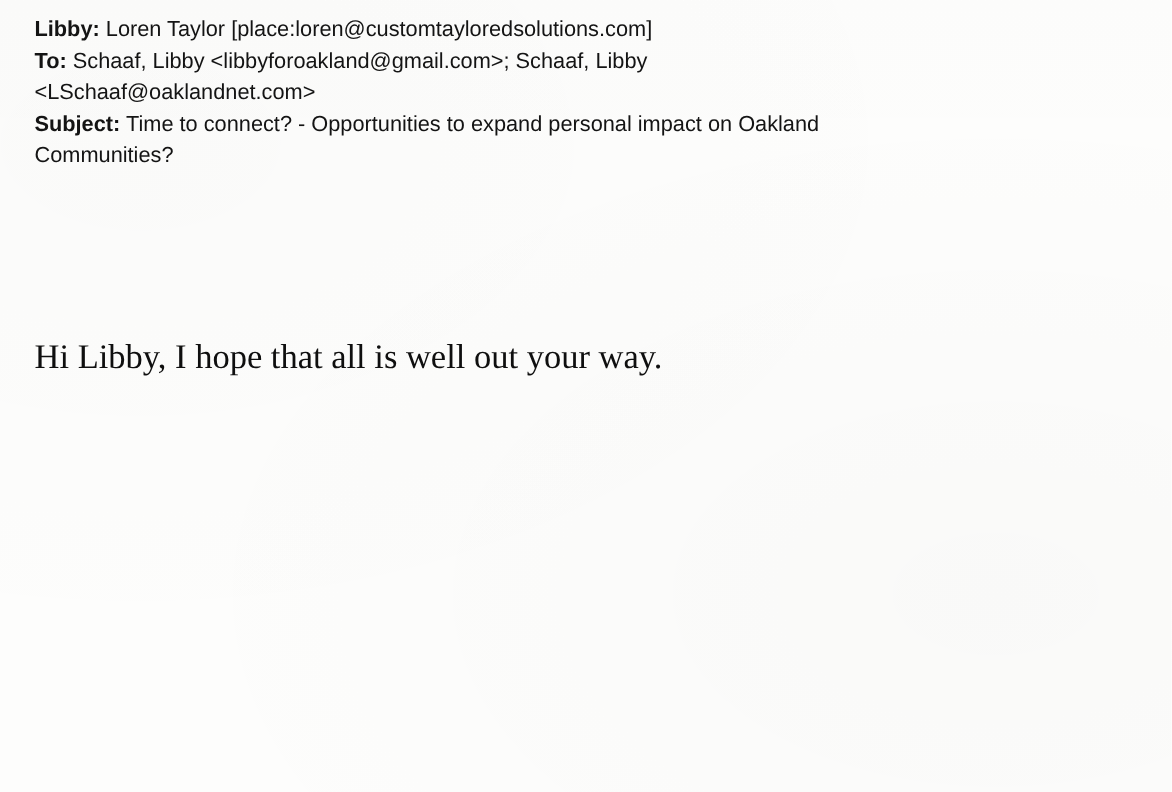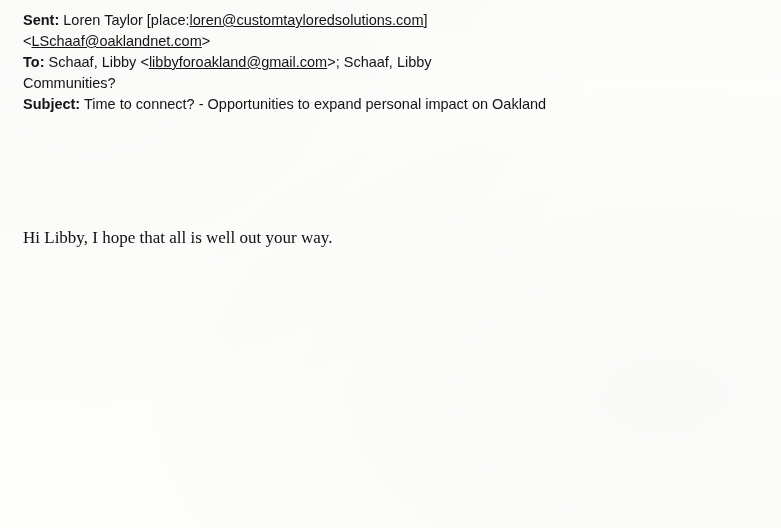--- a/index.html
+++ b/index.html
@@ -47,31 +47,30 @@
   .header-line {
     white-space: nowrap;
   }
   .header-line.wrap {
     white-space: normal;
   }
   .lbl {
     font-weight: bold;
   }
   .lnk {
-    text-decoration: underline;
     text-align: center;
   }
 
   .body-block {
     position: absolute;
     left: 23px;
     top: 225px;
     width: 715px;
     font-family: "Liberation Serif", serif;
-    font-size: 17px;
+    font-size: 23px;
     line-height: 26px;
     color: #0f0f0f;
   }
   .para {
     margin: 0 0 42px 0;
   }
   .para.last {
     margin-bottom: 0;
   }
   .para.p1 {
@@ -87,30 +86,30 @@
     opacity: 0;
   }
 </style>
 </head>
 <body>
 
 <div class="page">
   <div class="scan-tint"></div>
 
   <div class="header-block">
-    <div class="header-line"><span class="lbl">Sent:</span> <span>Loren Taylor [place:</span><span class="lnk">loren@customtayloredsolutions.com</span><span>]</span></div>
+    <div class="header-line"><span class="lbl">Libby:</span> <span>Loren Taylor [place:</span><span class="lnk">loren@customtayloredsolutions.com</span><span>]</span></div>
 
+
+    <div class="header-line"><span class="lbl">To:</span> <span>Schaaf, Libby &lt;</span><span class="lnk">libbyforoakland@gmail.com</span><span>&gt;; Schaaf, Libby</span></div>
 
     <div class="header-line"><span>&lt;</span><span class="lnk">LSchaaf@oaklandnet.com</span><span>&gt;</span></div>
 
-    <div class="header-line"><span class="lbl">To:</span> <span>Schaaf, Libby &lt;</span><span class="lnk">libbyforoakland@gmail.com</span><span>&gt;; Schaaf, Libby</span></div>
+    <div class="header-line wrap"><span class="lbl">Subject:</span> <span>Time to connect? - Opportunities to expand personal impact on Oakland</span></div>
 
     <div class="header-line"><span>Communities?</span></div>
-
-    <div class="header-line wrap"><span class="lbl">Subject:</span> <span>Time to connect? - Opportunities to expand personal impact on Oakland</span></div>
   </div>
 
   <div class="body-block">
     <p class="para p1">Hi Libby,  I hope that all is well out your way.</p>
   </div>
 
   <div class="clip-bottom"></div>
 </div>
 
 </body></html>

